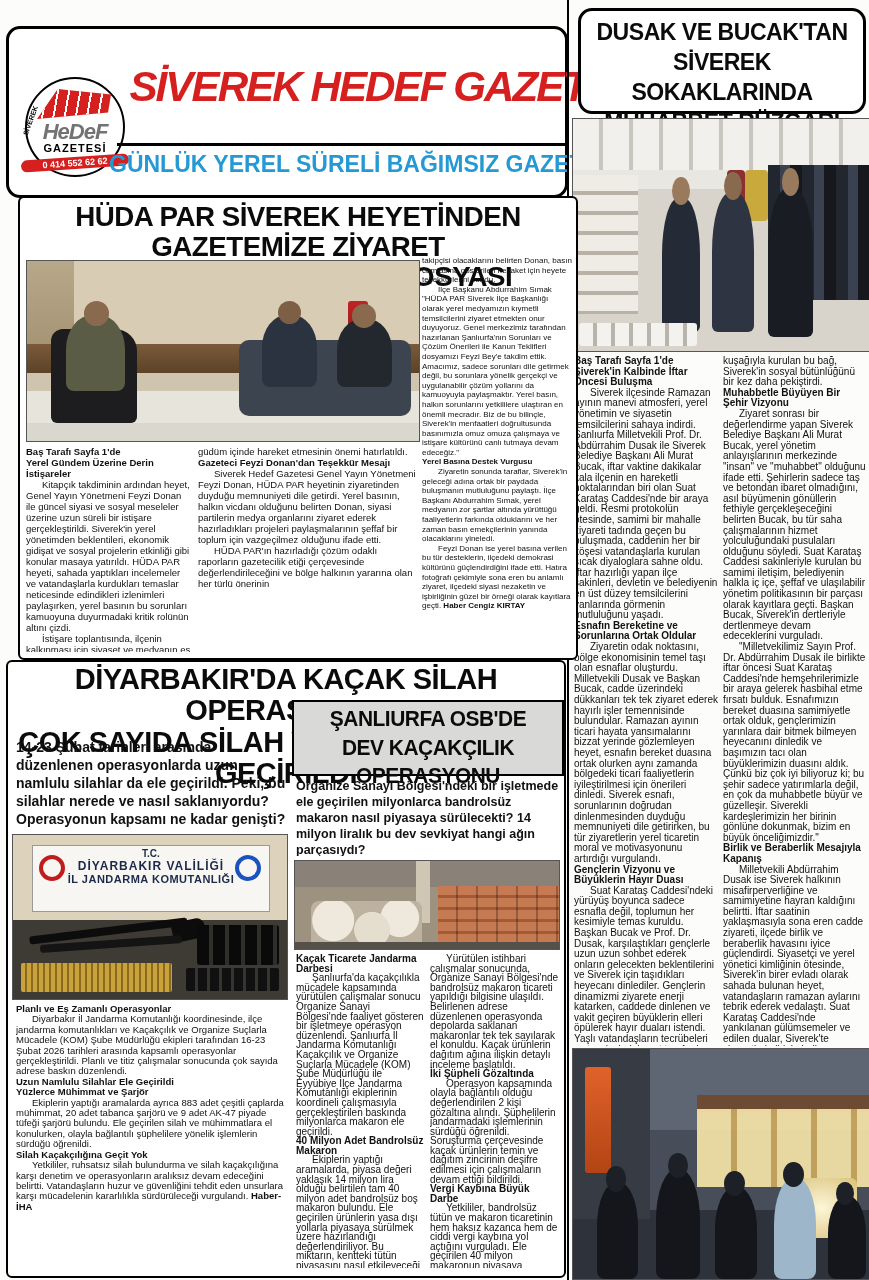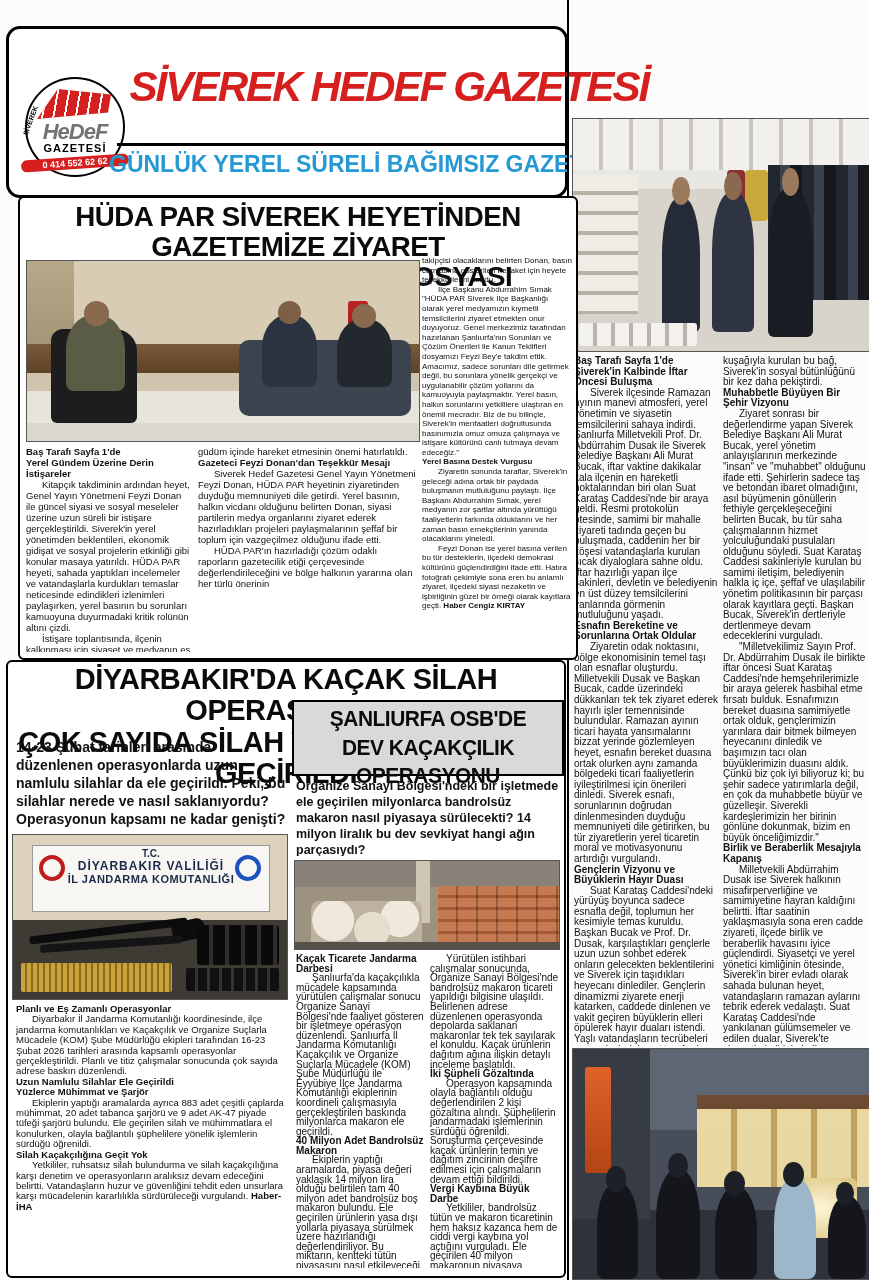--- a/index.html
+++ b/index.html
@@ -159,20 +159,27 @@
     <div class="masthead-sub">GÜNLÜK YEREL SÜRELİ   BAĞIMSIZ GAZETE</div>
     <div class="info-row">
       <span class="info-yil">YIL:18  SAYI 5045</span>
       <span class="info-fiyat">FİYATI:7 TL</span>
       <span class="info-date">25 ŞUBAT 2026 ÇARŞAMBA</span>
     </div>
   </div>
 
   <div class="vsep"></div>
 
+  <div class="box" style="left:578px;top:8px;width:282px;height:100px;">
+    <div class="hl dusak-hl">
+        <div class="t-line">DUSAK VE BUCAK'TAN</div>
+        <div class="t-line">SİVEREK SOKAKLARINDA</div>
+        <div class="t-line">MUHABBET RÜZGARI</div>
+      </div>
+  </div>
 
   <div class="photo store" style="left:572px;top:118px;width:296px;height:232px;">
     <div class="ph-el ceil"></div>
     <div class="ph-el rack"></div>
     <div class="ph-el shelf"></div>
     <div class="ph-el garm1"></div>
     <div class="ph-el garm2"></div>
     <div class="ph-el manA"></div>
       <div class="ph-el headA"></div>
     <div class="ph-el manB"></div>

